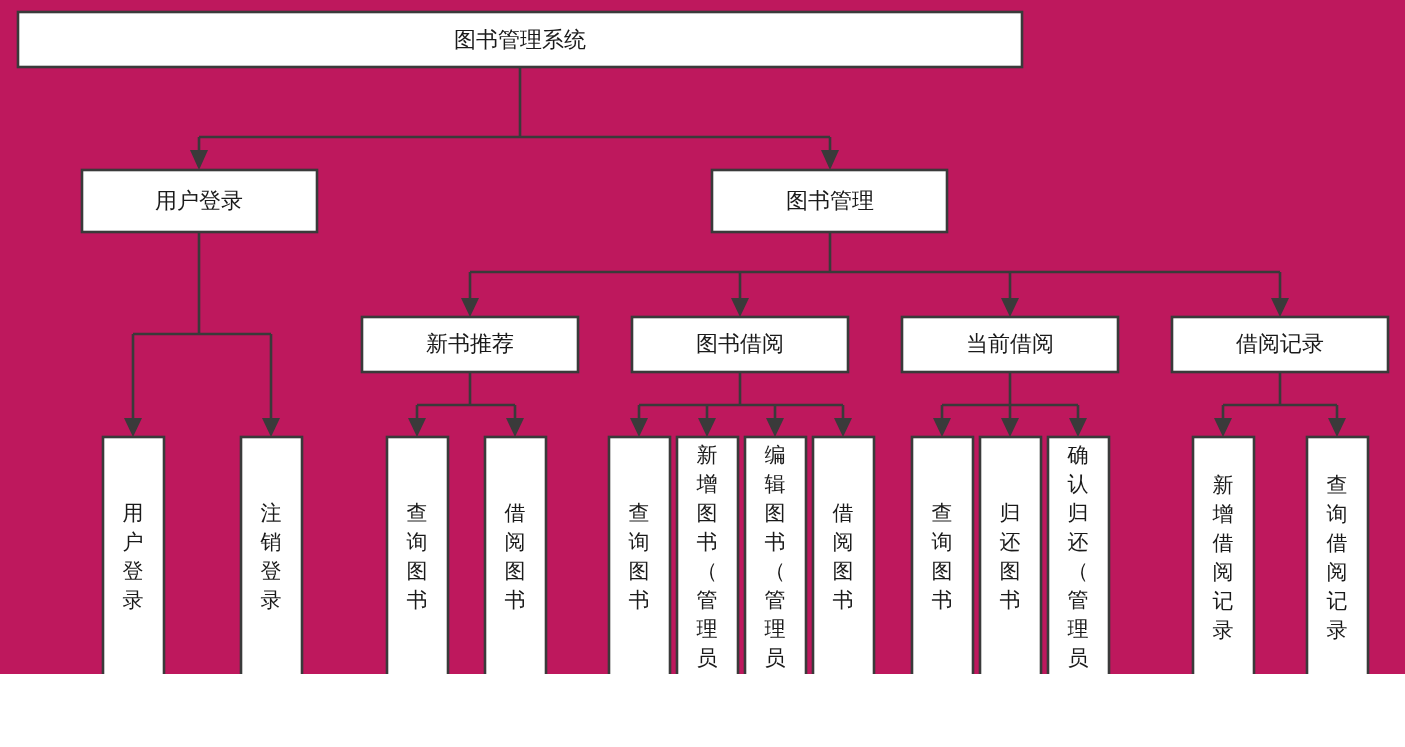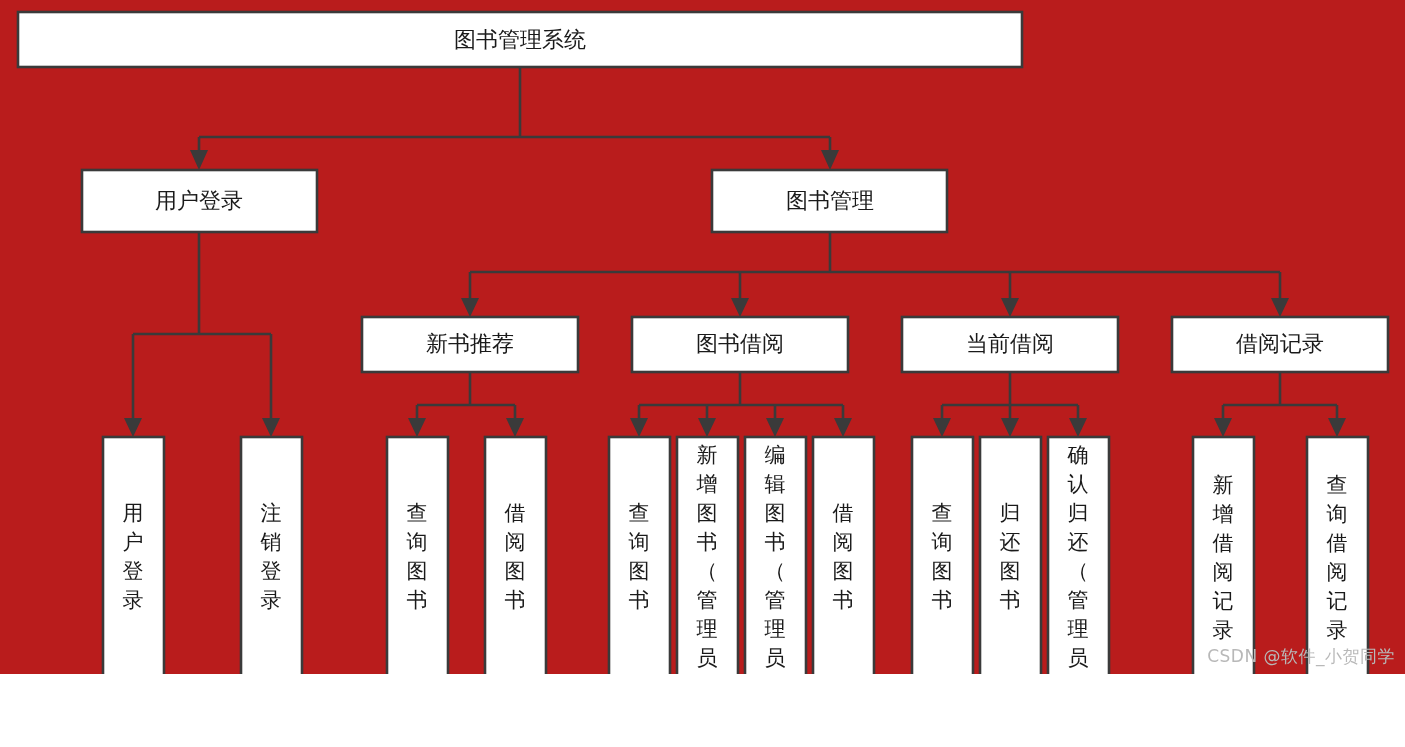--- a/index.html
+++ b/index.html
@@ -7,21 +7,21 @@
     padding: 0;
     background: #ffffff;
   }
   body {
     font-family: "DejaVu Sans", "Liberation Sans", sans-serif;
   }
   #diagram-root {
     position: relative;
     width: 1405px;
     height: 674px;
-    background: #b91c1c;
+    background: #be185d;
     overflow: hidden;
   }
   svg#flowchart {
     position: absolute;
     left: 0;
     top: 0;
     width: 1405px;
     height: 747px;
     display: block;
   }
@@ -217,14 +217,13 @@
       <rect class="node-box" x="1193" y="437" width="61" height="296"></rect>
       <text class="node-label-vertical" x="1223" y="492"><tspan x="1223" y="492">新</tspan><tspan x="1223" y="521">增</tspan><tspan x="1223" y="550">借</tspan><tspan x="1223" y="579">阅</tspan><tspan x="1223" y="608">记</tspan><tspan x="1223" y="637">录</tspan></text>
     </g>
     <g>
       <rect class="node-box" x="1307" y="437" width="61" height="296"></rect>
       <text class="node-label-vertical" x="1337" y="492"><tspan x="1337" y="492">查</tspan><tspan x="1337" y="521">询</tspan><tspan x="1337" y="550">借</tspan><tspan x="1337" y="579">阅</tspan><tspan x="1337" y="608">记</tspan><tspan x="1337" y="637">录</tspan></text>
     </g>
 
   </svg>
 
-  <div class="watermark-text">CSDN @软件_小贺同学</div>
 </div>
 
 </body></html>

